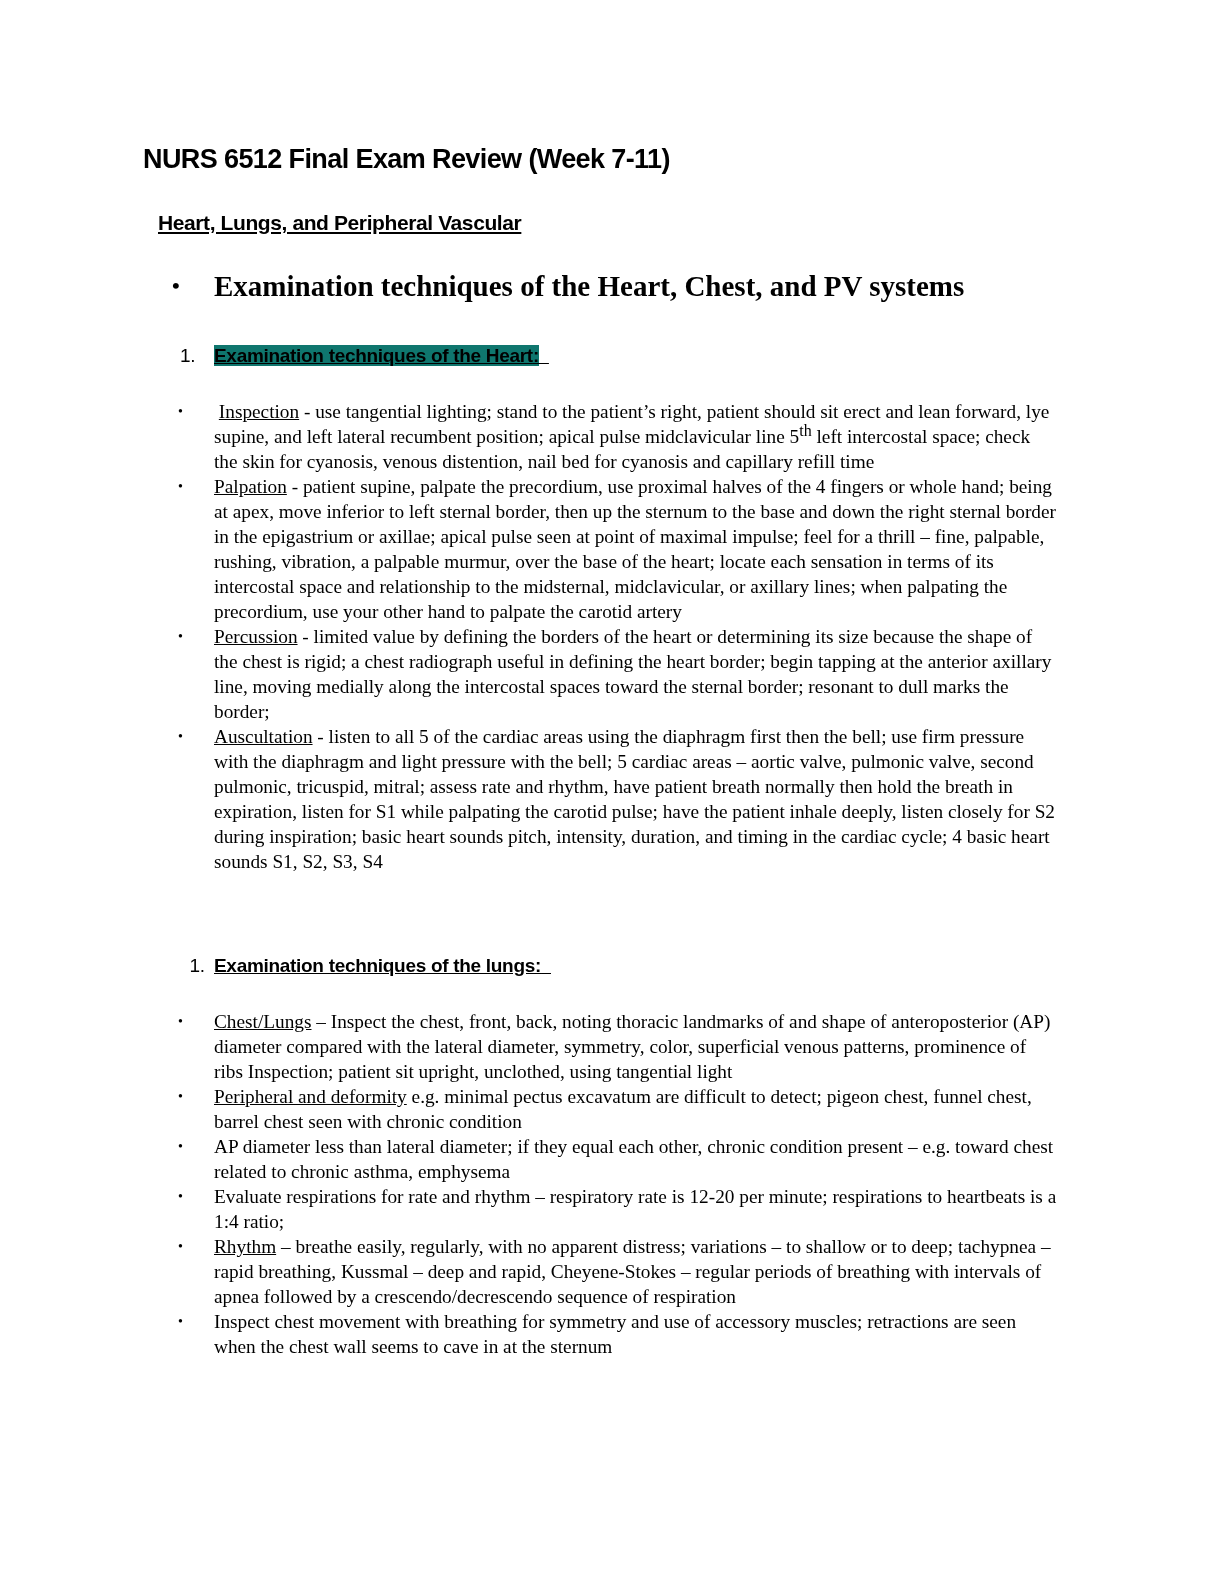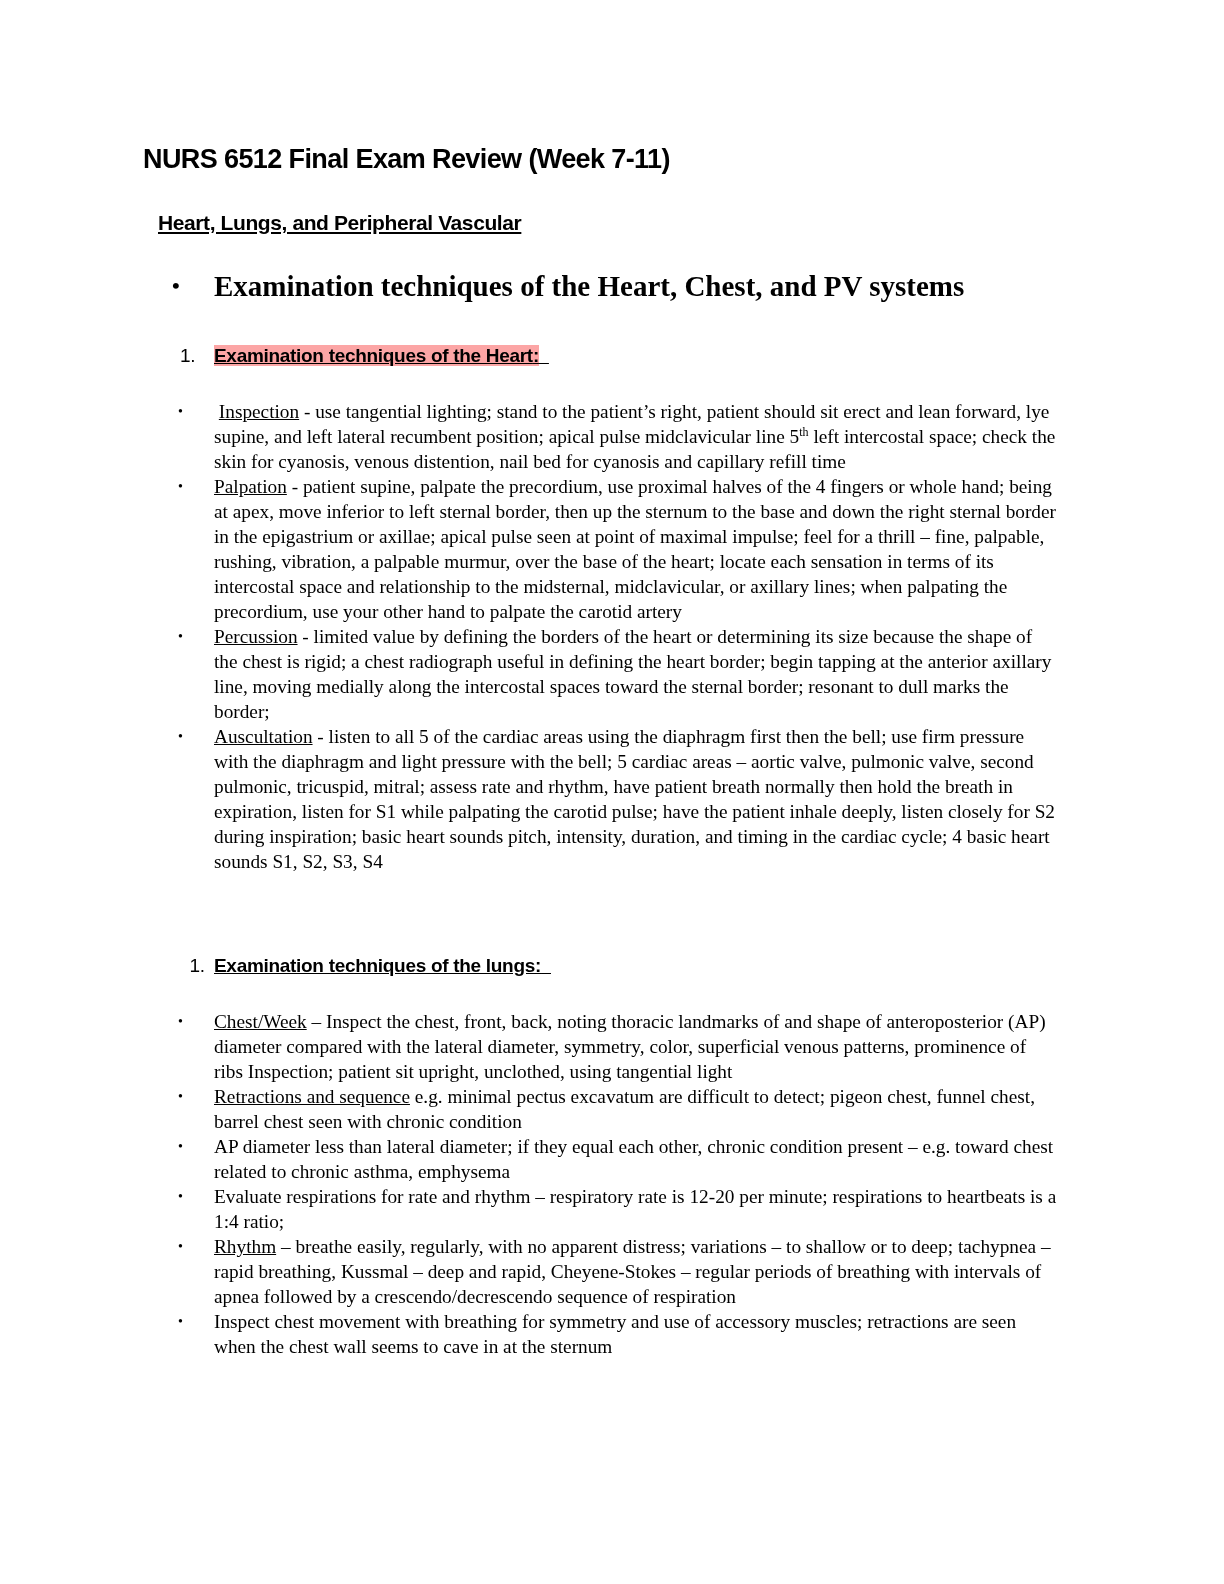--- a/index.html
+++ b/index.html
@@ -21,30 +21,30 @@
     font-weight: bold; font-size: 29px; margin: 0; white-space: nowrap;
   }
   .main-bullet .dot { display: inline-block; width: 42px; font-size: 22px; vertical-align: 3px; }
   .num-heading {
     position: absolute; left: 180px;
     font-family: "Liberation Sans", "DejaVu Sans", sans-serif;
     font-size: 19px; margin: 0; white-space: nowrap; letter-spacing: -0.3px;
   }
   .num-heading .num { display: inline-block; width: 34px; }
   .num-heading .txt { font-weight: bold; text-decoration: underline; }
-  .hl { background: #fca5a5; }
+  .hl { background: #0f766e; }
   .list {
     position: absolute; left: 178px; width: 880px; margin: 0; padding: 0; list-style: none;
     font-family: "Liberation Serif", "DejaVu Serif", serif;
     font-size: 19.3px; line-height: 25px;
   }
   .list li { position: relative; padding-left: 36px; }
   .list li .bul { position: absolute; left: 0; top: 0; font-size: 14px; }
   .term { text-decoration: underline; }
-  sup { font-size: 12px; line-height: 0; }
+  sup { font-size: 16px; line-height: 0; }
 </style>
 </head>
 <body>
 
 <div class="page">
 
   <h1 class="title">NURS 6512 Final Exam Review (Week 7-11)</h1>
 
   <h2 class="subtitle">Heart, Lungs, and Peripheral Vascular</h2>
 
@@ -75,25 +75,25 @@
     </li>
   </ul>
 
   <div class="num-heading" style="top:955px;text-align:center;">
     <span class="num">1.</span><span class="txt"><span>Examination techniques of the lungs:</span>&nbsp;&nbsp;</span>
   </div>
 
   <ul class="list" style="top:1009px;">
     <li>
       <span class="bul">•</span>
-      <span class="term">Chest/Week</span><span> – Inspect the chest, front, back, noting thoracic landmarks of and shape of anteroposterior (AP) diameter compared with the lateral diameter, symmetry, color, superficial venous patterns, prominence of ribs Inspection; patient sit upright, unclothed, using tangential light</span>
+      <span class="term">Chest/Lungs</span><span> – Inspect the chest, front, back, noting thoracic landmarks of and shape of anteroposterior (AP) diameter compared with the lateral diameter, symmetry, color, superficial venous patterns, prominence of ribs Inspection; patient sit upright, unclothed, using tangential light</span>
     </li>
     <li>
       <span class="bul">•</span>
-      <span class="term">Retractions and sequence</span><span> e.g. minimal pectus excavatum are difficult to detect; pigeon chest, funnel chest, barrel chest seen with chronic condition</span>
+      <span class="term">Peripheral and deformity</span><span> e.g. minimal pectus excavatum are difficult to detect; pigeon chest, funnel chest, barrel chest seen with chronic condition</span>
     </li>
     <li>
       <span class="bul">•</span>
       <span>AP diameter less than lateral diameter; if they equal each other, chronic condition present – e.g. toward chest related to chronic asthma, emphysema</span>
     </li>
     <li>
       <span class="bul">•</span>
       <span>Evaluate respirations for rate and rhythm – respiratory rate is 12-20 per minute; respirations to heartbeats is a 1:4 ratio;</span>
     </li>
     <li>

